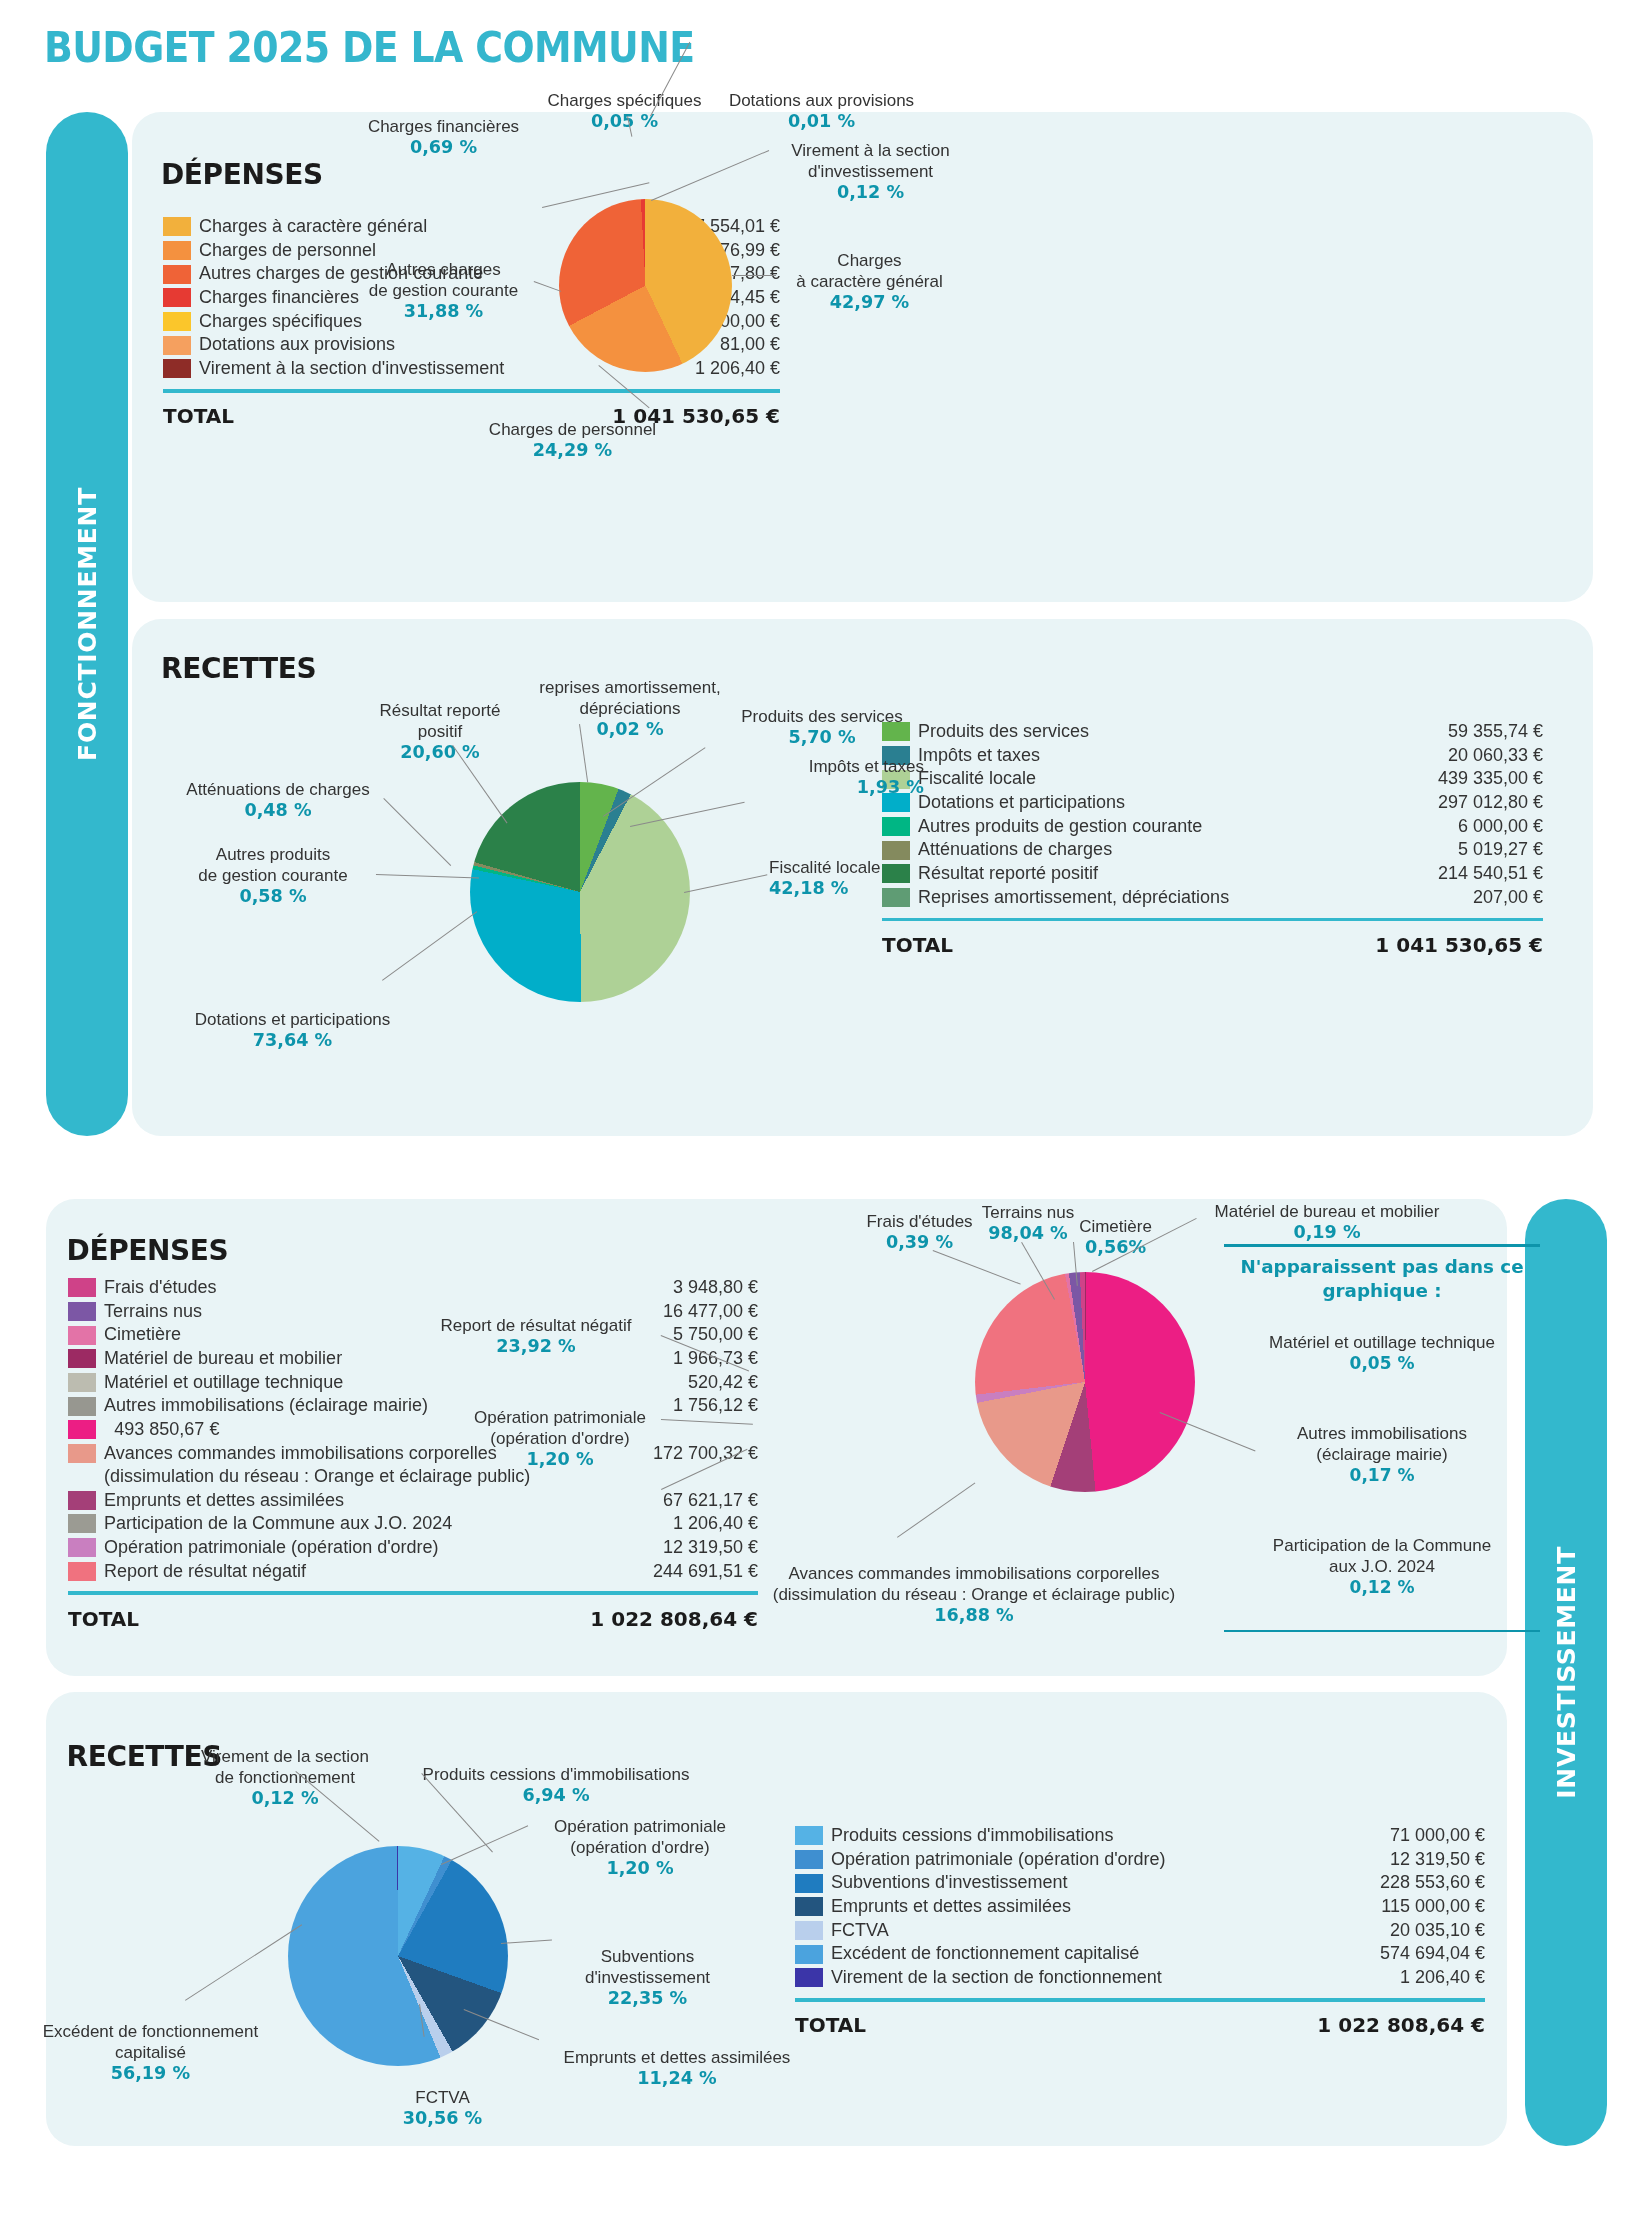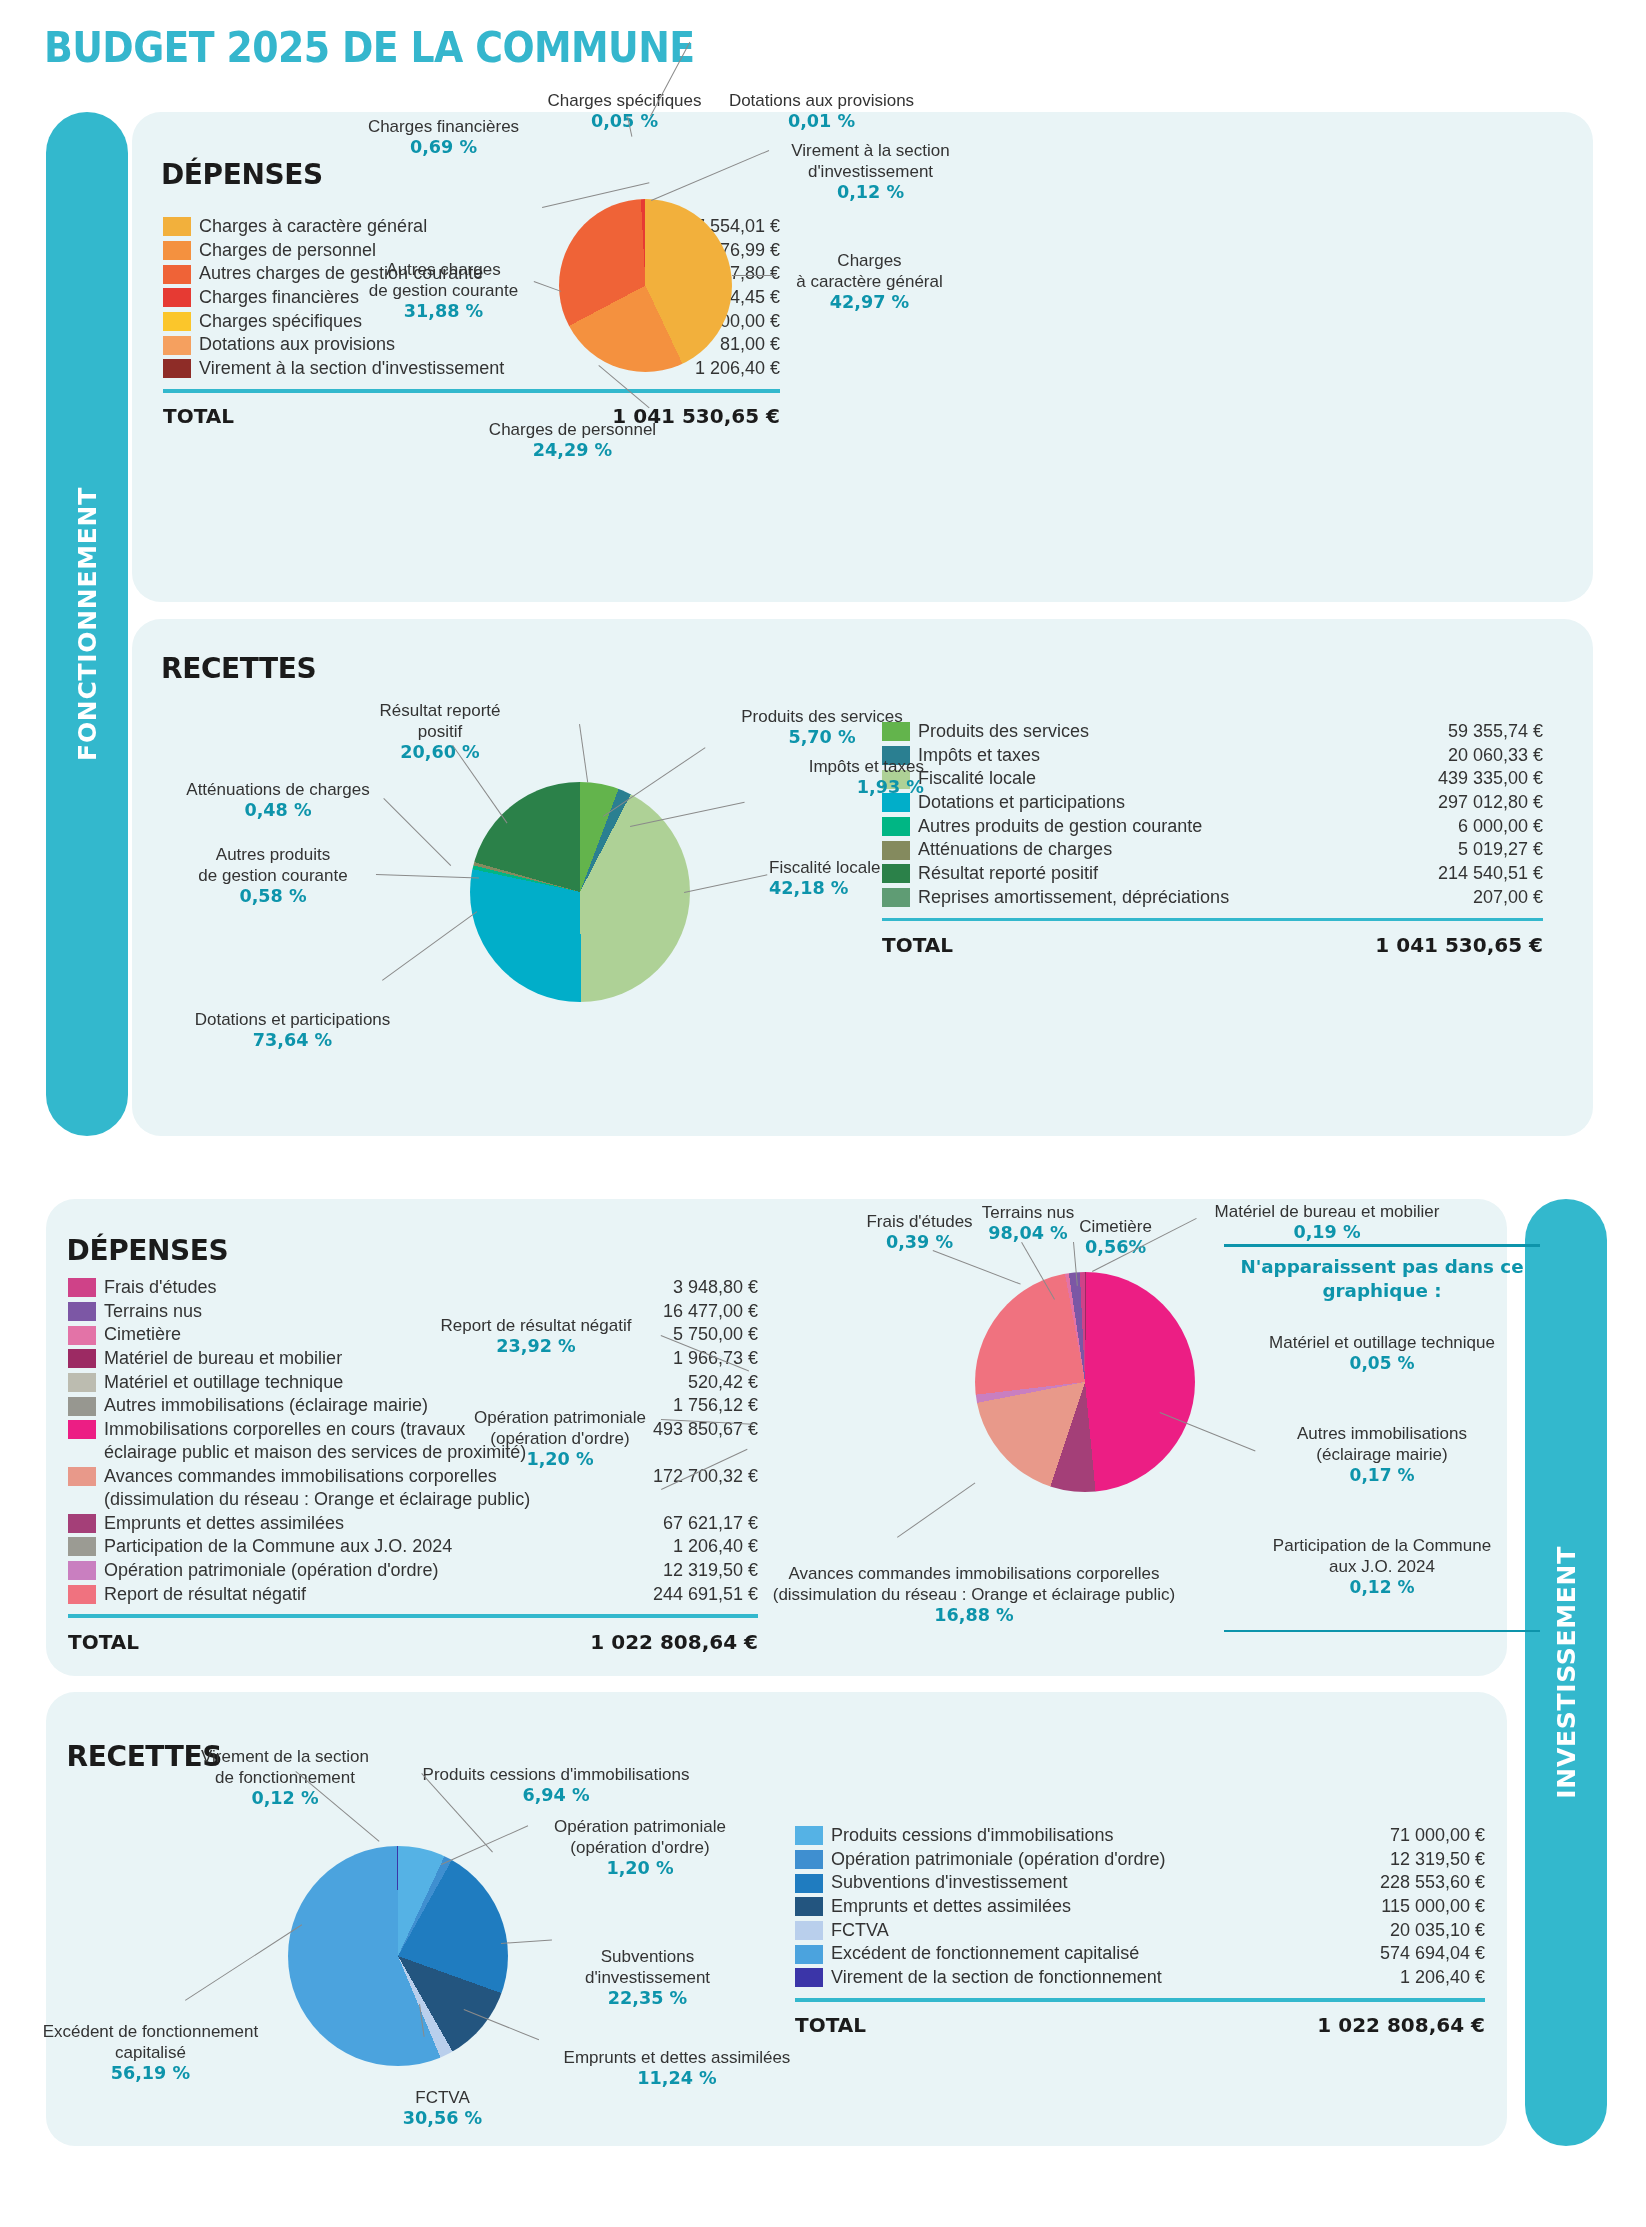--- a/index.html
+++ b/index.html
@@ -267,20 +267,24 @@
       </div>
     <div class="total-rule"></div>
     <div class="total-row">
       <span>TOTAL</span>
       <span>1 041 530,65 €</span>
     </div>
   </div>
 
   <div class="pie" id="pie-f-rec" style="left: 338px; top: 163px; width: 220px; height: 220px; background: conic-gradient(rgb(99, 180, 76) 0deg, rgb(99, 180, 76) 20.52deg, rgb(42, 127, 145) 20.52deg, rgb(42, 127, 145) 27.468deg, rgb(174, 209, 150) 27.468deg, rgb(174, 209, 150) 179.316deg, rgb(1, 174, 201) 179.316deg, rgb(1, 174, 201) 281.988deg, rgb(0, 182, 132) 281.988deg, rgb(0, 182, 132) 284.076deg, rgb(132, 138, 94) 284.076deg, rgb(132, 138, 94) 285.804deg, rgb(43, 129, 73) 285.804deg, rgb(43, 129, 73) 359.964deg, rgb(95, 156, 116) 359.964deg, rgb(95, 156, 116) 360.036deg);"></div>
 
+  <div class="callout c-center" style="left:395px; top:37px; width:206px;">
+    <span>reprises amortissement,
+dépréciations</span><span class="pct">0,02 %</span>
+  </div>
   <div class="callout c-center" style="left:220px; top:60px; width:176px;">
     <span>Résultat reporté
 positif</span><span class="pct">20,60 %</span>
   </div>
   <div class="callout c-center" style="left:587px; top:66px; width:206px;">
     <span>Produits des services</span><span class="pct">5,70 %</span>
   </div>
   <div class="callout c-right" style="left:609px; top:116px; width:183px;">
     <span>Impôts et taxes</span><span class="pct">1,93 %</span>
   </div>
@@ -338,22 +342,20 @@
           <span class="lg-label">Matériel et outillage technique</span>
           <span class="lg-value">520,42 €</span>
         </div>
         <div class="legend-row">
           <span class="swatch" style="background: rgb(151, 151, 144);"></span>
           <span class="lg-label">Autres immobilisations (éclairage mairie)</span>
           <span class="lg-value">1 756,12 €</span>
         </div>
         <div class="legend-row">
           <span class="swatch" style="background: rgb(236, 30, 132);"></span>
-          <span class="lg-label">Immobilisations corporelles en cours (travaux
- éclairage public et maison des services de proximité)</span>
           <span class="lg-value">493 850,67 €</span>
         </div>
         <div class="legend-row">
           <span class="swatch" style="background: rgb(232, 153, 138);"></span>
           <span class="lg-label">Avances commandes immobilisations corporelles
 (dissimulation du réseau : Orange et éclairage public)</span>
           <span class="lg-value">172 700,32 €</span>
         </div>
         <div class="legend-row">
           <span class="swatch" style="background: rgb(164, 63, 120);"></span>

